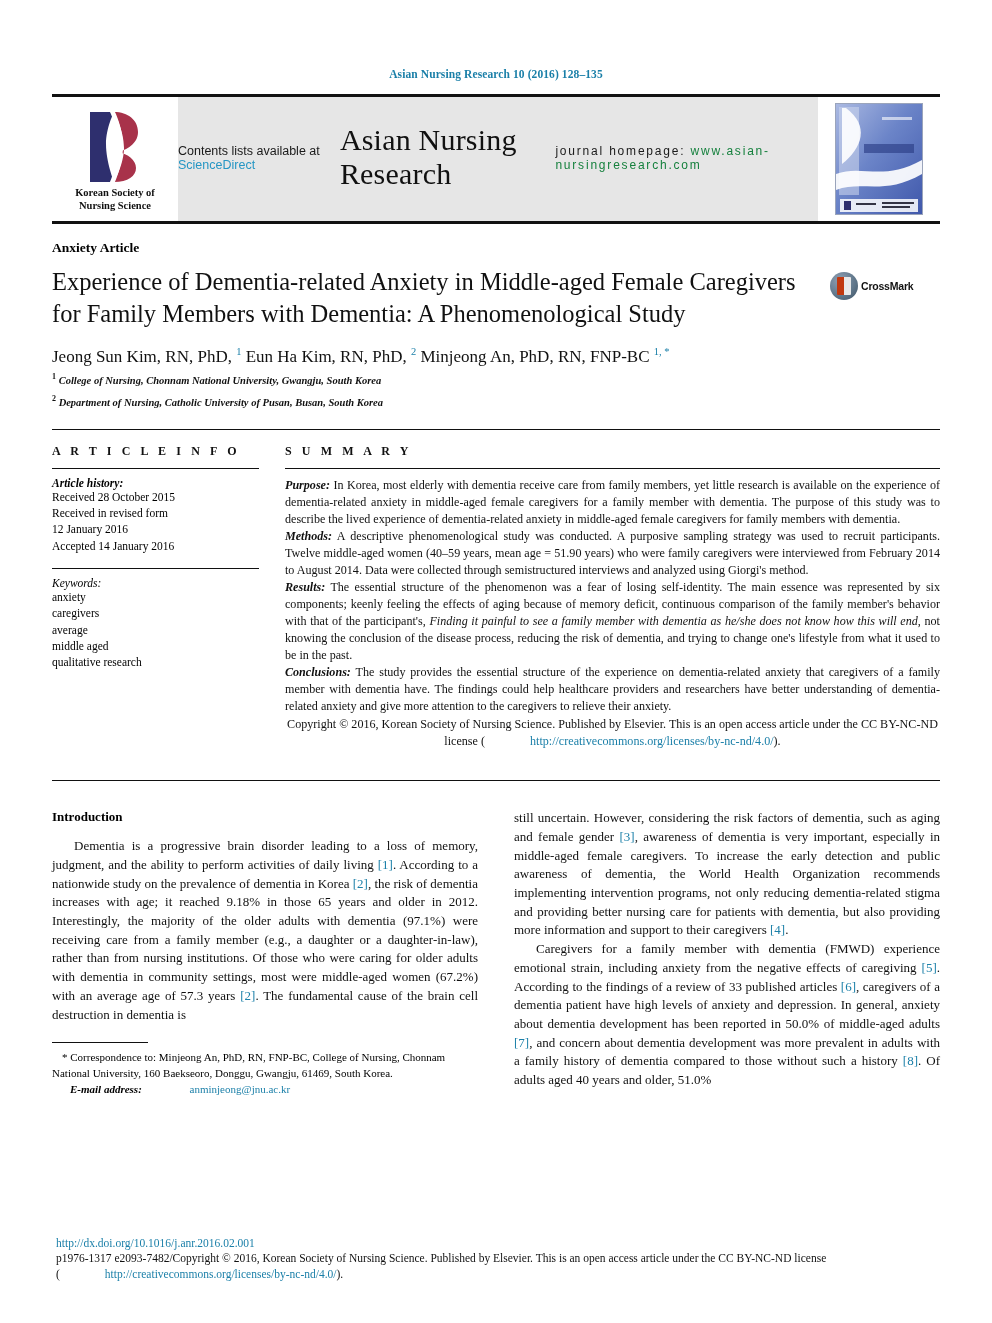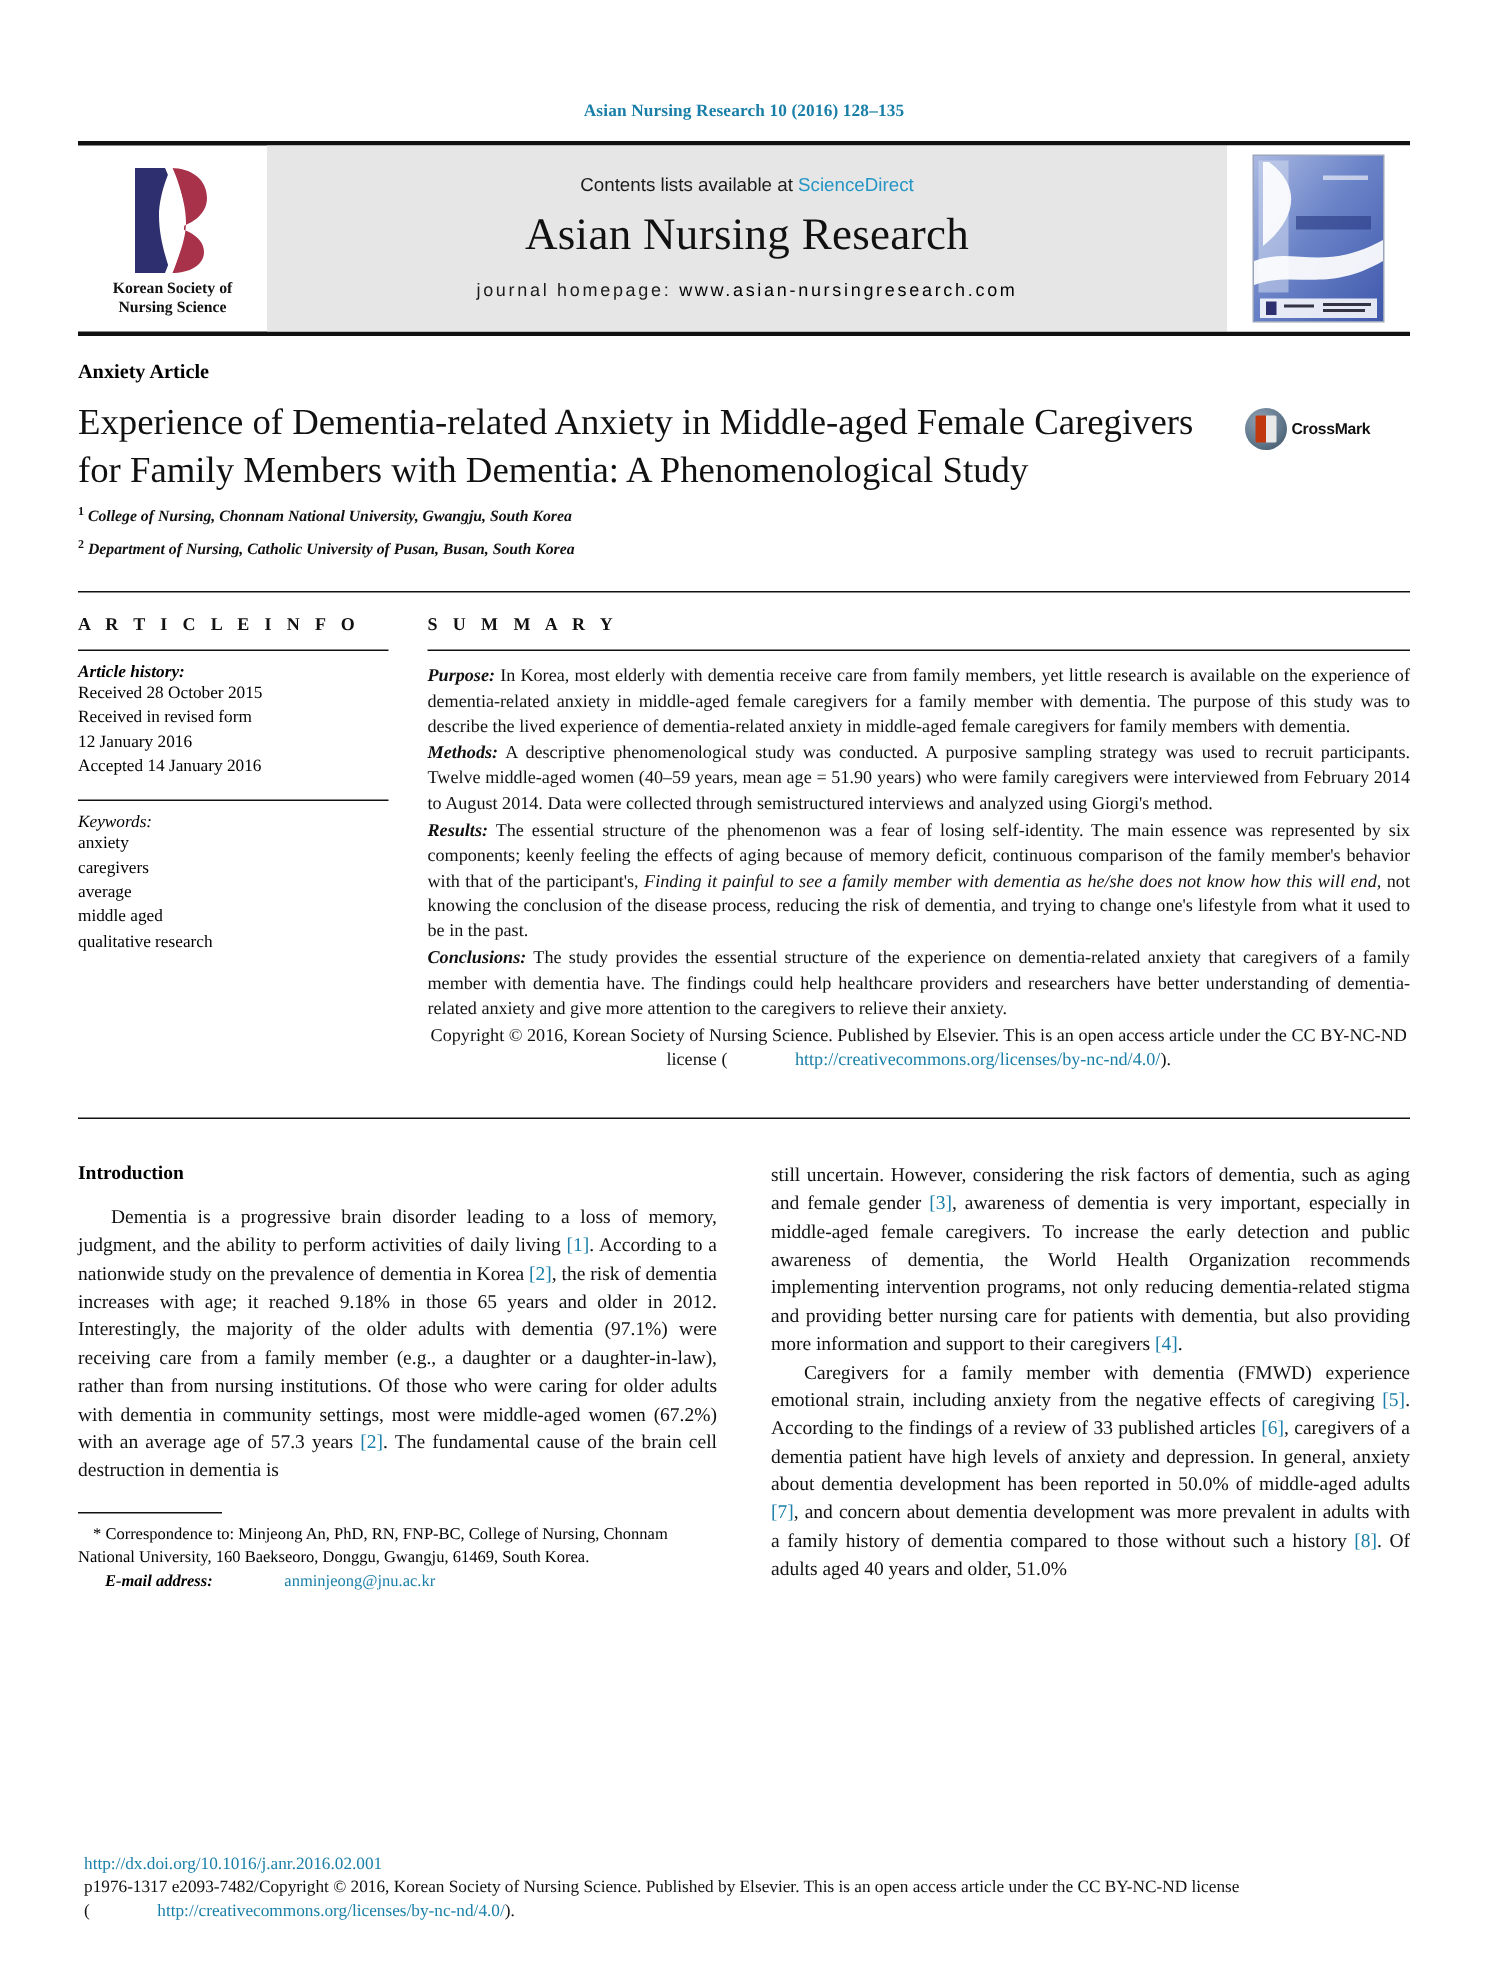--- a/index.html
+++ b/index.html
@@ -64,21 +64,21 @@
     font-size: 10.5px;
     line-height: 1.15;
     text-align: center;
     margin-top: 3px;
     color: #111;
   }
   .banner-cell {
     flex: 1 1 auto;
     background: #e6e6e6;
     display: flex;
-    flex-direction: column;
+    flex-direction: row;
     justify-content: center;
     align-items: center;
     padding: 6px 0 8px;
     box-sizing: border-box;
   }
   .contents-line {
     font-family: "Liberation Sans", sans-serif;
     font-size: 12.5px;
     color: #1a1a1a;
   }
@@ -92,21 +92,21 @@
     margin: 10px 0 12px;
     letter-spacing: 0.2px;
   }
   .homepage-line {
     font-family: "Liberation Sans", sans-serif;
     font-size: 12px;
     letter-spacing: 1.8px;
     color: #1a1a1a;
   }
   .homepage-line .url {
-    color: #000000;
+    color: #15803d;
   }
   .cover-cell {
     width: 122px;
     flex: 0 0 122px;
     display: flex;
     align-items: center;
     justify-content: center;
     background: #ffffff;
   }
   .cover-thumb {
@@ -394,20 +394,21 @@
   <div class="title-row">
     <div class="art-title">Experience of Dementia-related Anxiety in Middle-aged Female Caregivers for Family Members with Dementia: A Phenomenological Study</div>
     <div class="crossmark">
       <div class="cm-circle">
           <div class="cm-book"></div>
         </div>
       <div class="cm-text">CrossMark</div>
     </div>
   </div>
 
+  <div class="authors">Jeong Sun Kim, RN, PhD, <sup>1</sup> Eun Ha Kim, RN, PhD, <sup>2</sup> Minjeong An, PhD, RN, FNP-BC <sup>1, *</sup></div>
   <div class="affil">
     <sup>1</sup>
     <span>College of Nursing, Chonnam National University, Gwangju, South Korea</span>
   </div>
   <div class="affil">
     <sup>2</sup>
     <span>Department of Nursing, Catholic University of Pusan, Busan, South Korea</span>
   </div>
 
   <div class="infobar">

